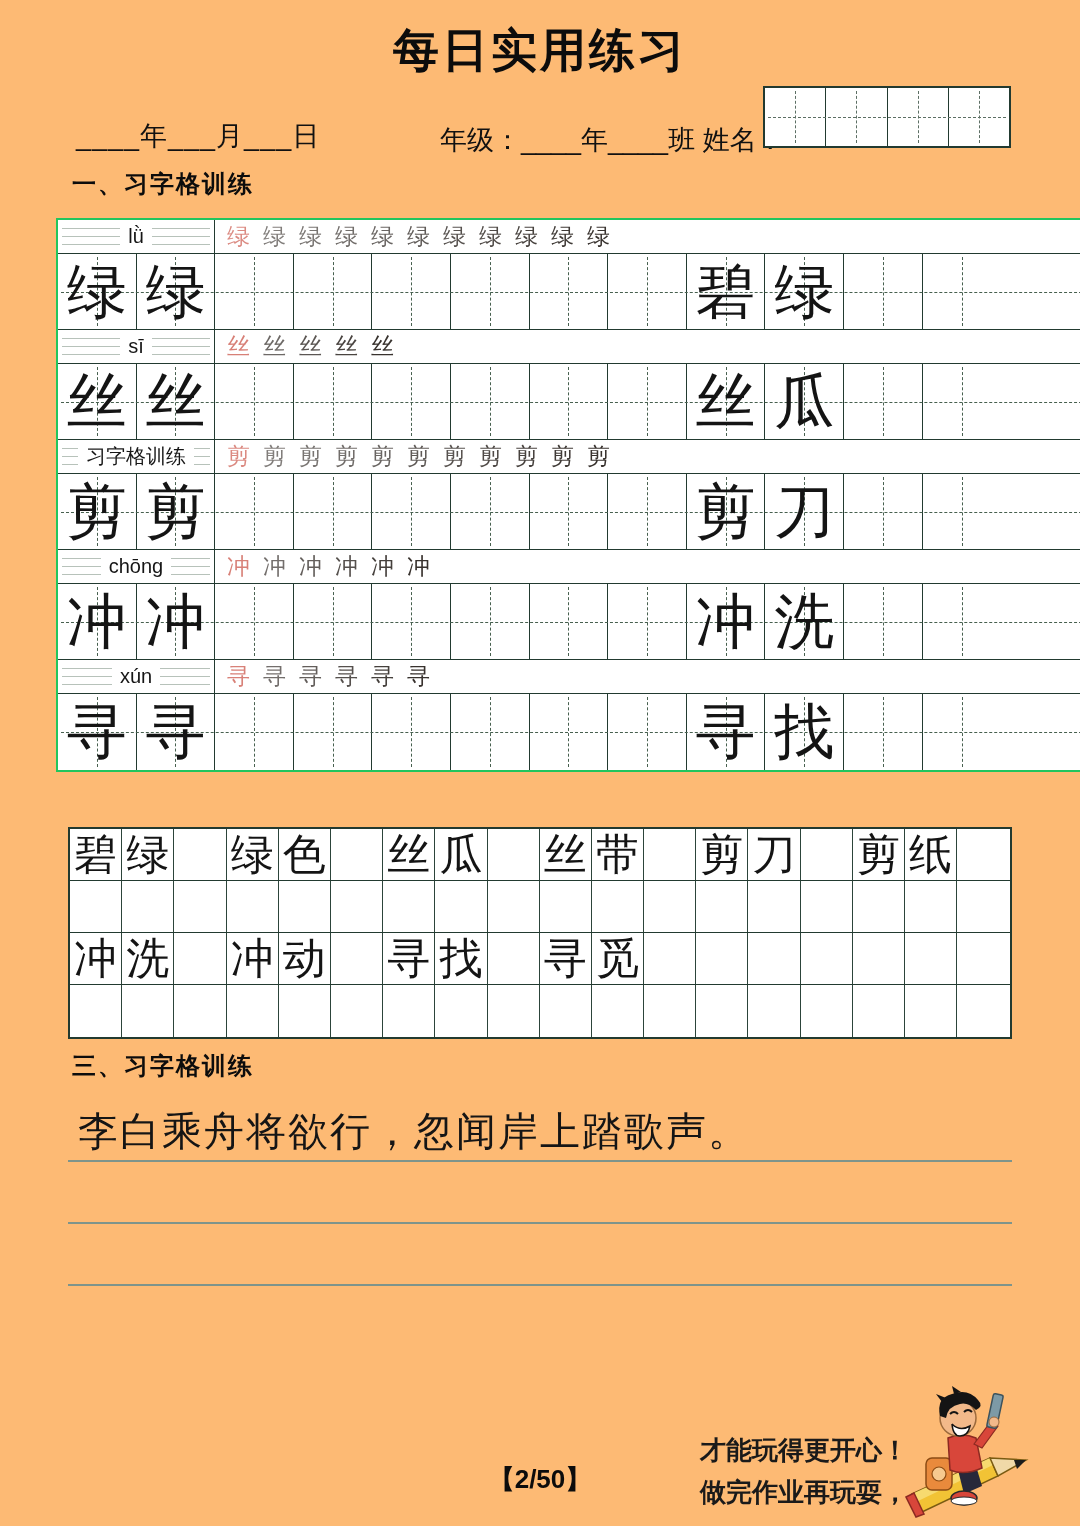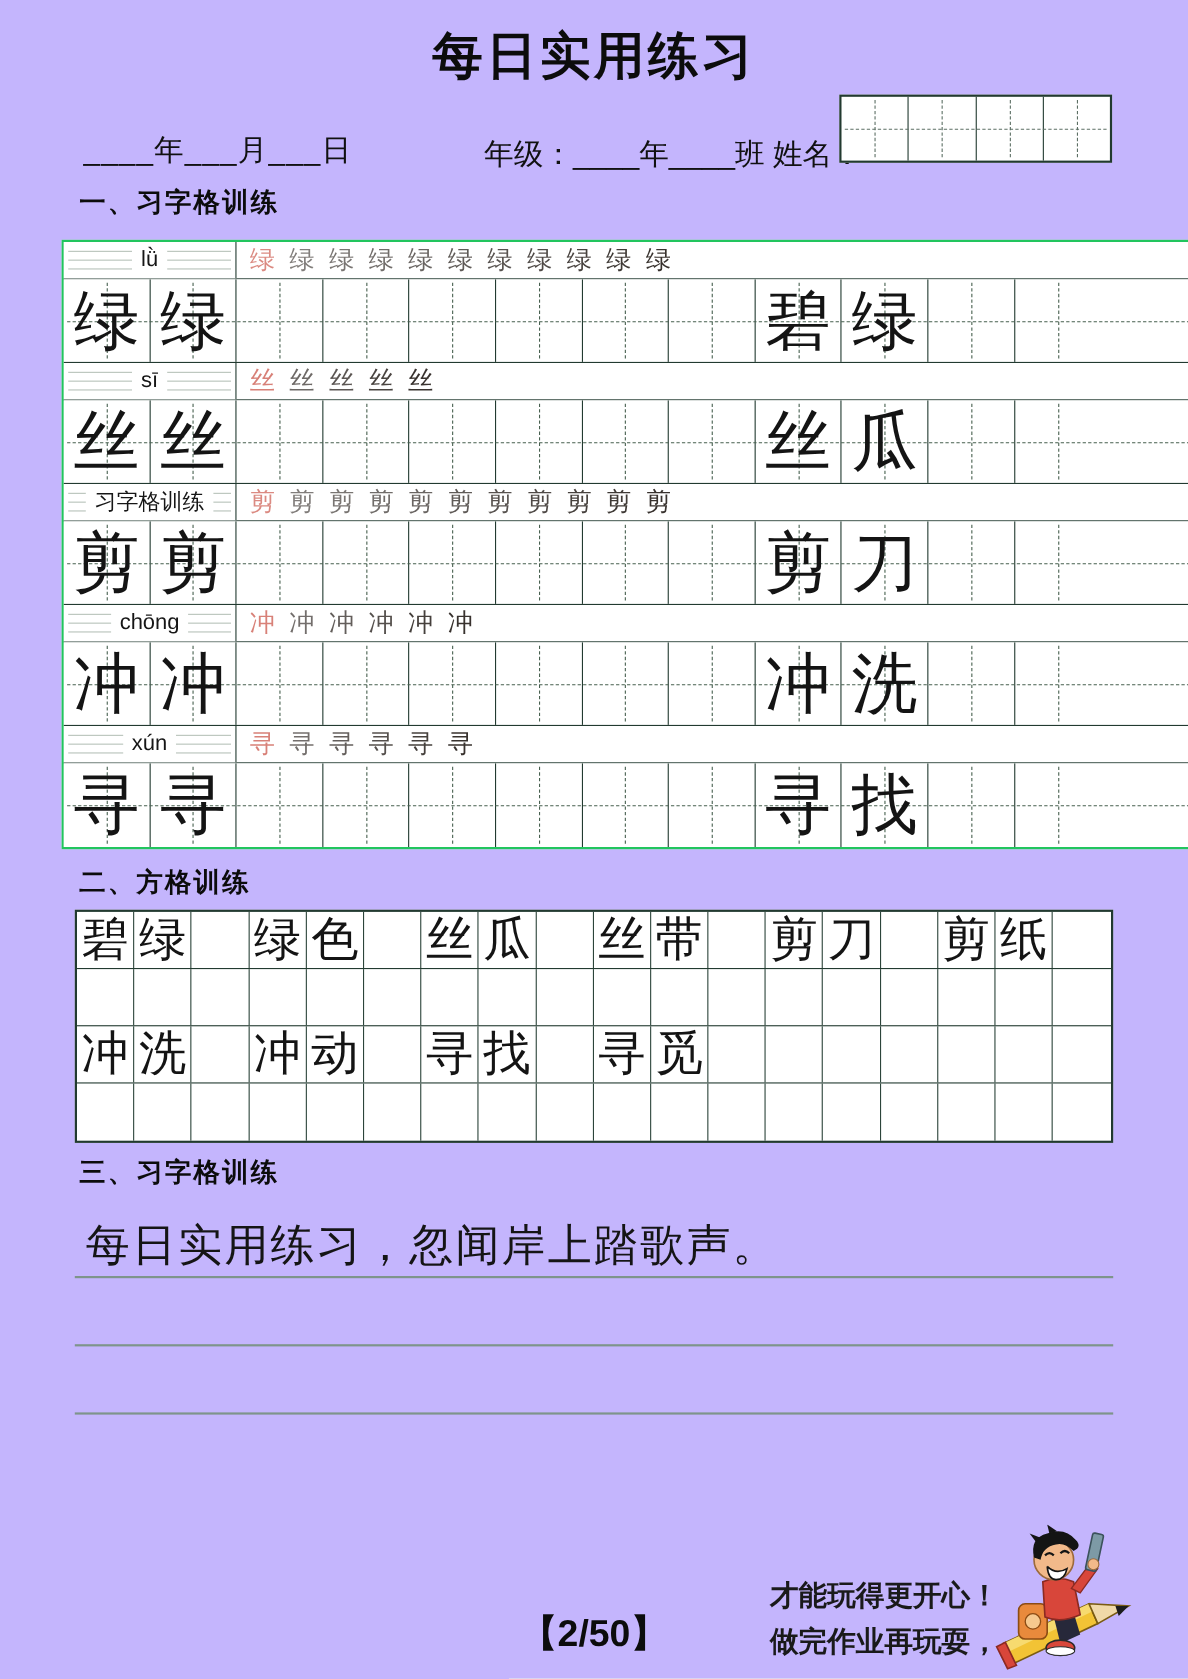--- a/index.html
+++ b/index.html
@@ -1,19 +1,19 @@
 <!DOCTYPE html>
 <html><head>
 <meta charset="utf-8">
 <style>
   * { margin:0; padding:0; box-sizing:border-box; }
   html,body { background:#e9e9e6; }
   .page {
     position:relative; width:1080px; height:1526px; margin:0 auto;
-    background:#c4b5fd; font-family:"Liberation Sans", sans-serif; color:#111;
+    background:#fdba74; font-family:"Liberation Sans", sans-serif; color:#111;
     overflow:hidden;
   }
   .title {
     position:absolute; top:20px; left:0; width:100%; text-align:center;
     font-size:46px; font-weight:bold; letter-spacing:3px; color:#0c0c0c;
   }
   .date-line { position:absolute; left:76px; top:118px; font-size:27px; letter-spacing:1px; }
   .class-line { position:absolute; left:440px; top:122px; font-size:27px; }
   .name-grid {
     position:absolute; left:763px; top:86px; width:248px; height:62px;
@@ -88,21 +88,21 @@
   .s3-area { position:absolute; left:68px; top:1100px; width:944px; }
   .s3-row {
     height:62px; border-bottom:2px solid #7e948b;
     display:flex; align-items:flex-end; padding:0 0 8px 10px;
   }
   .s3-text { font-size:40px; line-height:1; font-family:"Liberation Serif", serif; color:#151515; letter-spacing:2px; }
 
   
   .page-number {
     position:absolute; left:0; width:1080px; top:1462px; text-align:center;
-    font-size:34px; font-weight:bold; color:#0c0c0c;
+    font-size:26px; font-weight:bold; color:#0c0c0c;
   }
   .motto {
     position:absolute; right:172px; top:1430px; text-align:right;
     font-size:26px; font-weight:bold; line-height:42px;
     font-family:"Liberation Serif", serif; color:#1a1a1a;
   }
   .mascot { position:absolute; left:898px; top:1386px; width:138px; height:134px; }
 </style>
 </head>
 <body>
@@ -326,21 +326,20 @@
           </div>
           <div class="s1-cell">
             <span class="s1-char">找</span>
           </div>
           <div class="s1-cell"></div>
           <div class="s1-cell"></div>
         </div>
       </div>
     </div>
 
-  <div class="section-label" id="s2-label">二、方格训练</div>
   <div class="s2-grid" id="s2-grid">
       <div class="s2-row">
         <div class="s2-cell">
           <span class="s2-char">碧</span>
         </div>
         <div class="s2-cell">
           <span class="s2-char">绿</span>
         </div>
         <div class="s2-cell"></div>
         <div class="s2-cell">
@@ -453,21 +452,21 @@
         <div class="s2-cell"></div>
         <div class="s2-cell"></div>
         <div class="s2-cell"></div>
         <div class="s2-cell"></div>
       </div>
     </div>
 
   <div class="section-label" id="s3-label">三、习字格训练</div>
   <div class="s3-area" id="s3-area">
       <div class="s3-row">
-        <span class="s3-text">每日实用练习，忽闻岸上踏歌声。</span>
+        <span class="s3-text">李白乘舟将欲行，忽闻岸上踏歌声。</span>
       </div>
       <div class="s3-row"></div>
       <div class="s3-row"></div>
     </div>
 
   <div class="page-number">【2/50】</div>
 
   <div class="motto">
     <div>才能玩得更开心！</div>
     <div>做完作业再玩耍，</div>

